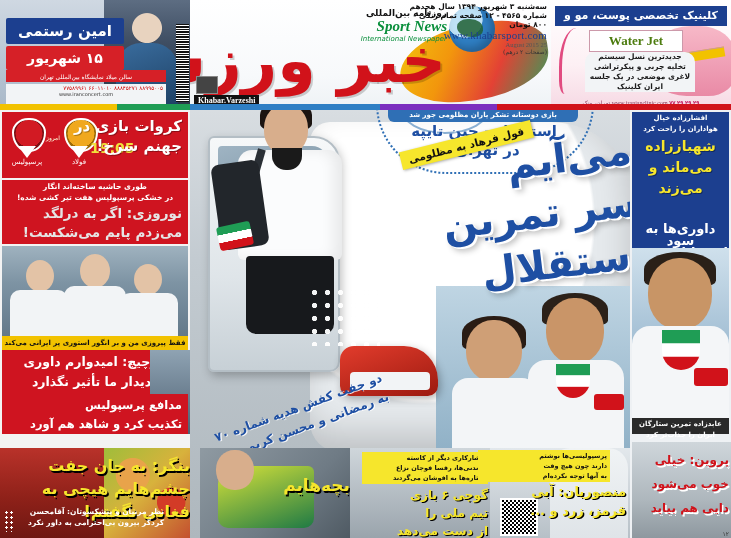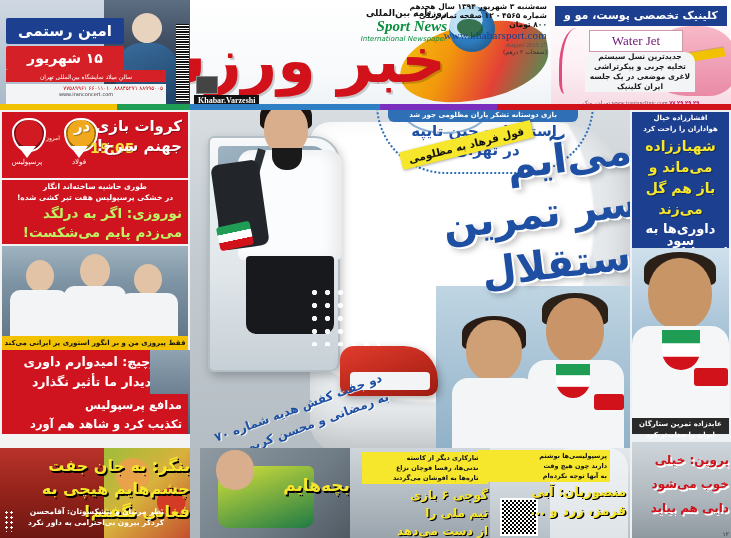--- a/index.html
+++ b/index.html
@@ -98,21 +98,21 @@
     left:551px;top:0;width:180px;height:108px;
     background:linear-gradient(180deg,#ffffff 0%,#fdf0f4 60%,#f6d9e4 100%);
     overflow:hidden;
   }
   #ad-right .band{
     position:absolute;left:4px;top:6px;width:172px;height:20px;background:#1c3f8f;
   }
   #ad-right .band span{color:#fff;font-size:11px;font-weight:bold;line-height:20px;display:block;text-align:center;}
   #ad-right .wj{
     position:absolute;left:38px;top:30px;width:92px;height:20px;background:#fff;
-    border:1px solid #c9a; color:#701a75;font-size:13px;font-weight:normal;line-height:20px;
+    border:1px solid #c9a; color:#4d7c0f;font-size:13px;font-weight:bold;line-height:20px;
     text-align:center;font-family:"Liberation Serif",serif;
   }
   #ad-right .body{
     position:absolute;left:34px;top:52px;width:110px;text-align:center;
     font-size:7.5px;line-height:10px;color:#1b1b1b;font-weight:bold;
   }
   #ad-right .torso{
     position:absolute;right:-4px;top:26px;width:88px;height:70px;
     background:linear-gradient(180deg,#f7b9c8,#e98aa6);
     border-radius:50% 40% 30% 45%;
@@ -157,21 +157,21 @@
   #kickoff{position:absolute;left:40px;top:28px;color:#f2e23a;font-size:14px;font-weight:bold;margin-left:48px;}
   #kickoff-lbl{position:absolute;left:44px;top:22px;color:#ffd;font-size:6px;}
   #lc-match .hl{
     position:absolute;right:6px;top:4px;width:112px;text-align:right;
     color:#fff;font-size:15px;font-weight:bold;line-height:20px;
     text-shadow:1px 1px 0 rgba(0,0,0,.3);
   }
 
   #lc-sub1{left:2px;top:180px;width:186px;height:22px;background:#cf1420;color:#fff;
     font-size:7.5px;line-height:11px;text-align:center;padding-top:1px;font-weight:bold;}
-  #lc-now{left:2px;top:202px;width:186px;height:42px;background:#cf1420;color:#bef264;
+  #lc-now{left:2px;top:202px;width:186px;height:42px;background:#cf1420;color:#e5e5e5;
     text-align:right;padding:2px 6px;font-size:13.5px;line-height:19px;font-weight:bold;}
 
   #lc-photo1{
     left:2px;top:246px;width:186px;height:90px;
     background:linear-gradient(180deg,#9fb2bf 0%,#7e94a4 40%,#63798a 100%);overflow:hidden;
   }
   .head{position:absolute;border-radius:50%;background:#e3c3a6;}
   .body{position:absolute;background:#f2f4f6;border-radius:10px 10px 0 0;}
 
   #lc-kicker2{left:2px;top:336px;width:186px;height:14px;background:#f2c200;color:#111;
@@ -585,21 +585,20 @@
   <div class="abs" id="right-col"></div>
 
   <div class="abs fa" id="rc-kicker">
     <div>افشارزاده خیال</div>
     <div>هواداران را راحت کرد</div>
   </div>
 
   <div class="abs fa" id="rc-shahb">
     <div>شهباززاده</div>
     <div>می‌ماند و</div>
-    <div>باز هم گل</div>
     <div>می‌زند</div>
   </div>
 
   <div class="abs fa" id="rc-sub">
     <div>داوری‌ها به سود</div>
     <div>استقلال نیست</div>
   </div>
 
   <div class="abs" id="rc-photo">
     <div class="hr"></div>

